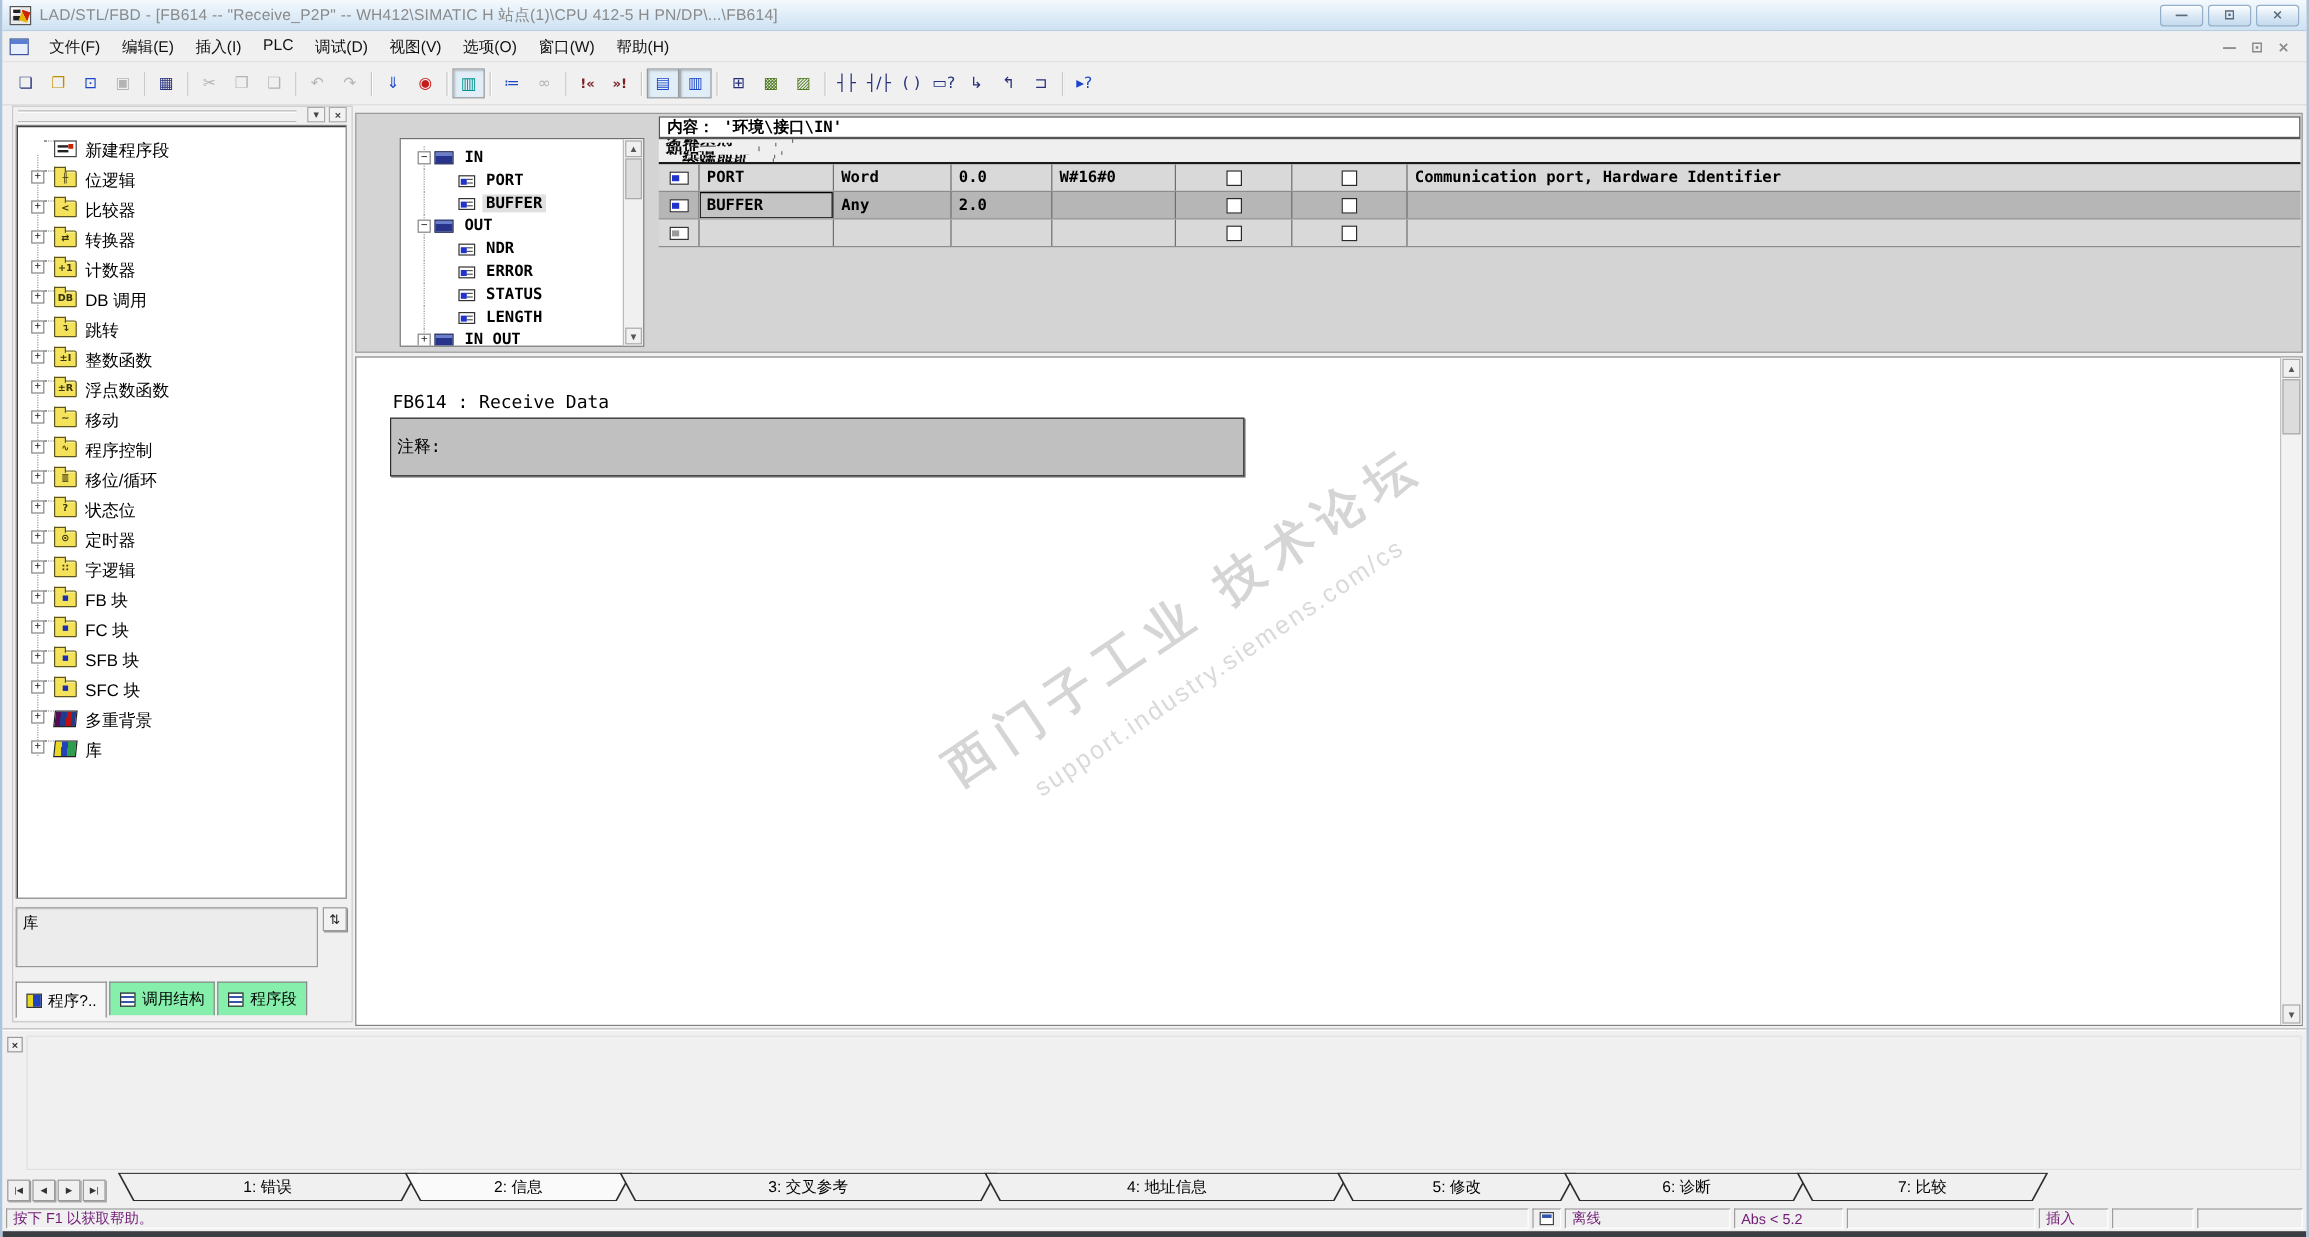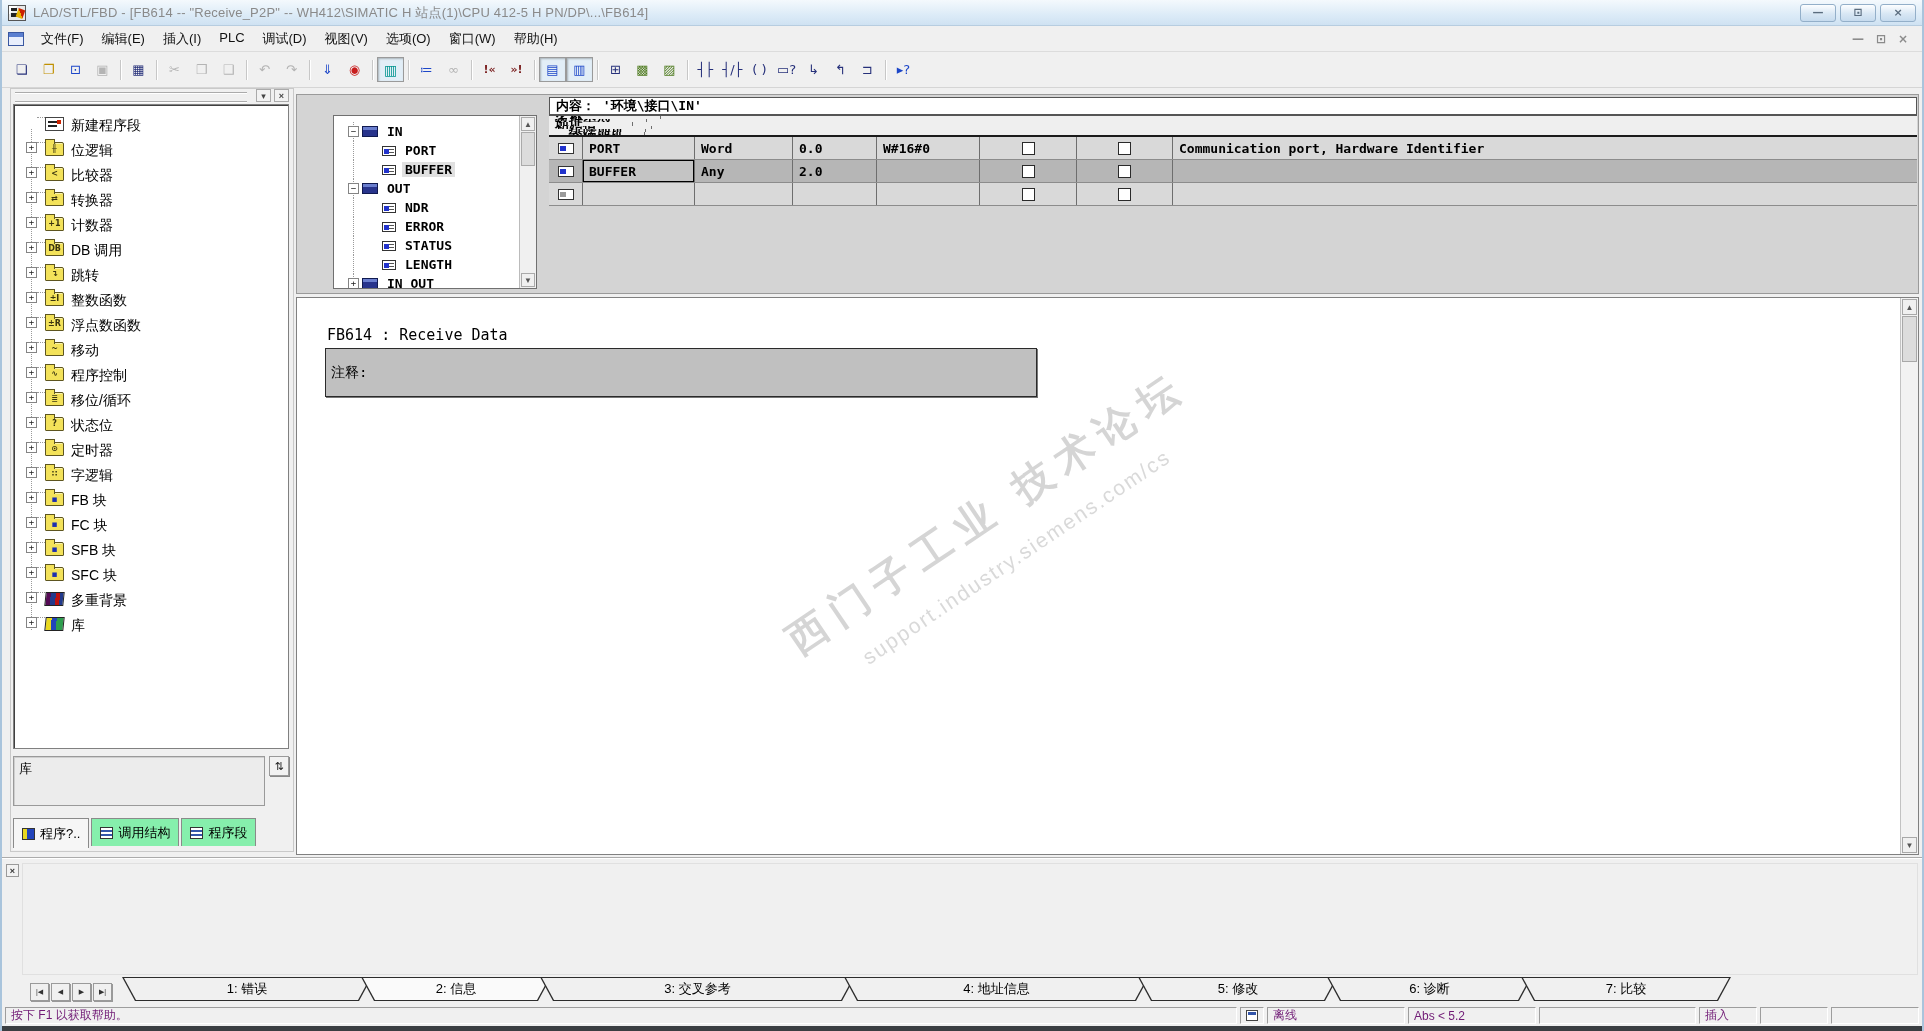--- a/index.html
+++ b/index.html
@@ -154,21 +154,21 @@
   .vscroll-main .arr.up { top:1px; } .vscroll-main .arr.dn { bottom:1px; }
   .vscroll-main .thumb { position:absolute; left:1px; top:18px; width:15px; height:46px; background:#dcdcdc; border:1px solid #a8a8a8; }
 
   
   .msgpane { position:absolute; left:0; top:857px; right:0; height:148px; background:#f0f0f0;
     border-top:2px groove #fff; }
   .msg-close { position:absolute; left:4px; top:5px; width:13px; height:13px; border:1px solid #9a9a9a;
     background:#f2f2f2; font-size:9px; font-weight:bold; color:#333; display:flex; align-items:center; justify-content:center; }
   .msg-body { position:absolute; left:20px; top:4px; right:4px; height:112px; background:#f0f0f0;
     border:1px solid #e0e0e0; }
-  .msg-tabrow { position:absolute; left:4px; bottom:4px; right:4px; height:27px; display:flex; align-items:flex-end;margin-left:24px; }
+  .msg-tabrow { position:absolute; left:4px; bottom:4px; right:4px; height:27px; display:flex; align-items:flex-end; }
   .navbtn { width:19px; height:18px; border:1px solid #9a9a9a; background:#f0f0f0; box-shadow:1px 1px 0 #999;
     font-size:7px; color:#333; display:flex; align-items:center; justify-content:center; margin-right:2px; }
   .mtabs { display:flex; margin-left:8px; }
   .mtab { height:24px; background:#2c2c2c; clip-path:polygon(0 0,100% 0,calc(100% - 13px) 100%,13px 100%);
     padding:1px; margin-left:-11px; }
   .mtab:first-child { margin-left:0; }
   .mtab-in { width:100%; height:100%; background:#f0f0f0; clip-path:polygon(1px 0,calc(100% - 1px) 0,calc(100% - 13px) 100%,13px 100%);
     display:flex; align-items:center; justify-content:center; }
   .mtab.active .mtab-in { background:#fafafa; }
   .mtab-label { font-size:13px; color:#000; white-space:nowrap; }
@@ -756,21 +756,21 @@
     <span style="display:flex;gap:3px">
 
     <span class="scell plc" style="width: 24px;">
         <i class="i-plc"></i>
         <em style="font-style:normal" class="slabel"></em>
       </span>
         <span class="scell" style="width: 138px;">
 
         <em style="font-style:normal" class="slabel">离线</em>
       </span>
-        <span class="scell" style="width: 128px;">
+        <span class="scell" style="width: 91px;">
 
         <em style="font-style:normal" class="slabel">Abs &lt; 5.2</em>
       </span>
         <span class="scell" style="width: 157px;">
 
         <em style="font-style:normal" class="slabel"></em>
       </span>
         <span class="scell" style="width: 58px;">
 
         <em style="font-style:normal" class="slabel">插入</em>

